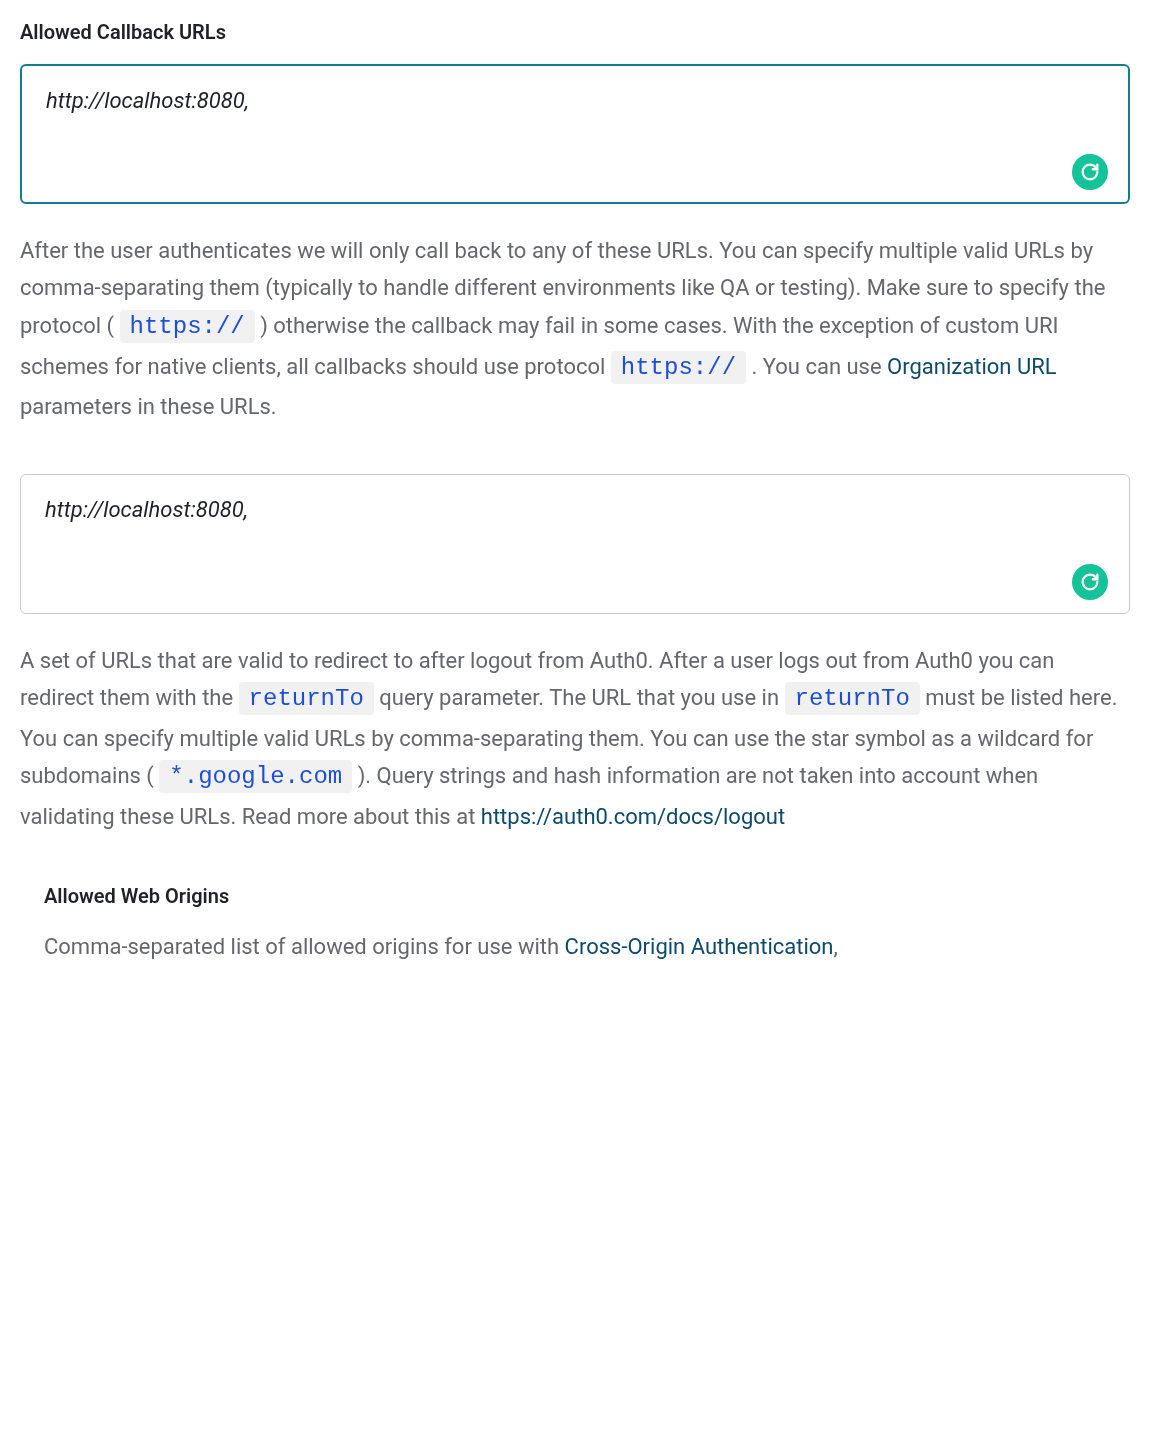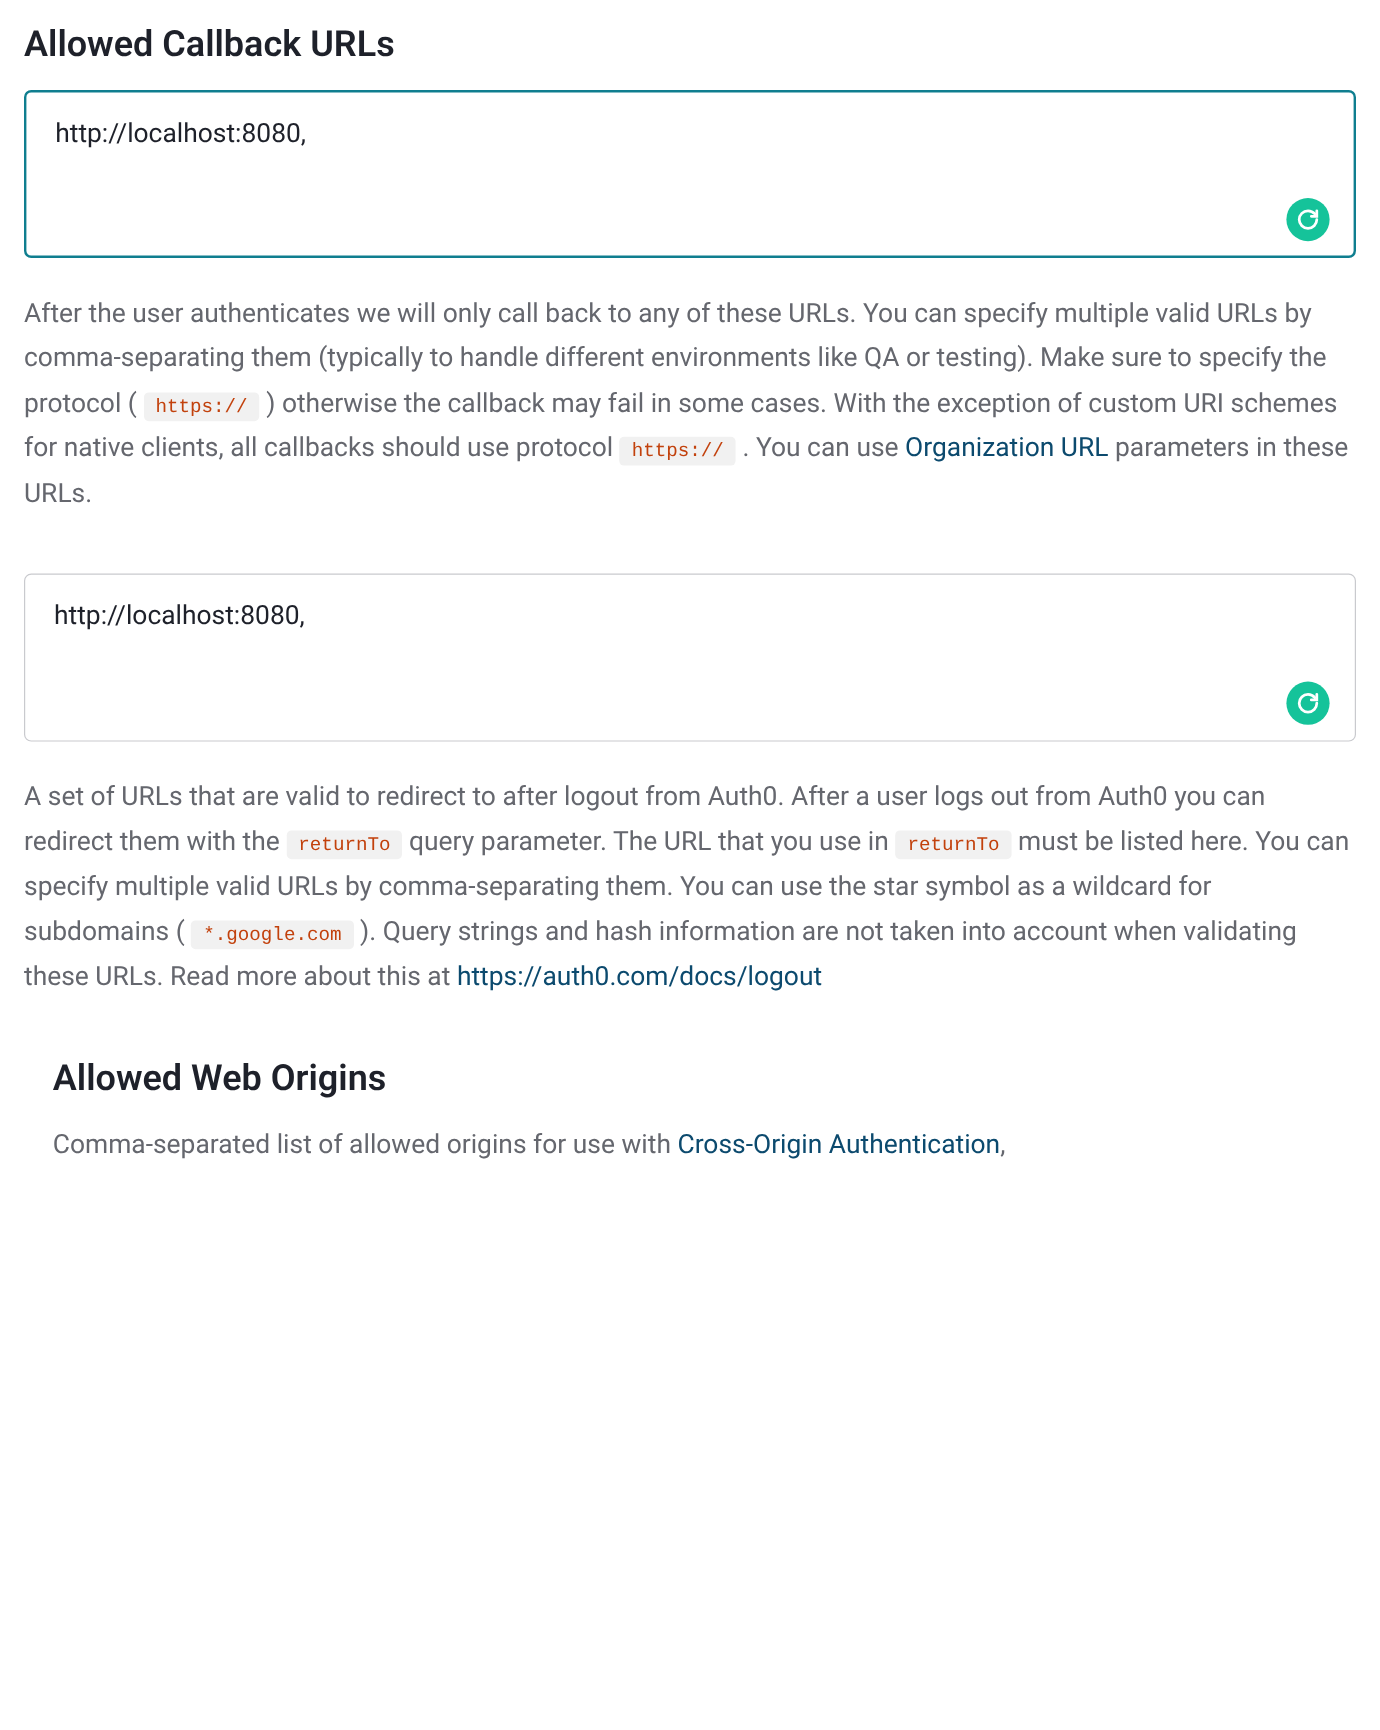--- a/index.html
+++ b/index.html
@@ -11,21 +11,21 @@
       font-family: -apple-system, BlinkMacSystemFont, "Segoe UI", Roboto, Helvetica, Arial, sans-serif;
       background: #ffffff;
       padding: 20px;
       width: 1150px;
       color: #1e212a;
     }
     .field-group {
       margin-bottom: 48px;
     }
     .field-label {
-      font-size: 30px;
+      font-size: 20px;
       font-weight: 600;
       color: #1e212a;
       margin-bottom: 20px;
       display: block;
     }
     .textarea-wrapper {
       position: relative;
       margin-bottom: 24px;
     }
     .textarea {
@@ -34,20 +34,21 @@
       padding: 20px 24px;
       font-size: 22px;
       font-family: -apple-system, BlinkMacSystemFont, "Segoe UI", Roboto, Helvetica, Arial, sans-serif;
       color: #1e212a;
       background: #ffffff;
       border: 1.5px solid #c9cace;
       border-radius: 6px;
       resize: none;
       outline: none;
       line-height: 1.4;
+      font-style: italic;
     }
     .textarea.focused {
       border: 2px solid #0f7e8f;
     }
     .grammarly-badge {
       position: absolute;
       bottom: 18px;
       right: 22px;
       width: 36px;
       height: 36px;
@@ -64,22 +65,22 @@
     .help-text {
       font-size: 22px;
       line-height: 1.7;
       color: #65676e;
     }
     .help-text .code {
       font-family: "SFMono-Regular", Consolas, "Liberation Mono", Menlo, monospace;
       background: #f1f1f1;
       padding: 3px 10px;
       border-radius: 4px;
-      font-size: 16px;
-      color: #c2410c;
+      font-size: 24px;
+      color: #1d4ed8;
     }
     .help-text a {
       color: #0c4a6e;
       text-decoration: none;
     }
   </style>
 </head>
 <body>
 
 <div class="field-group">

